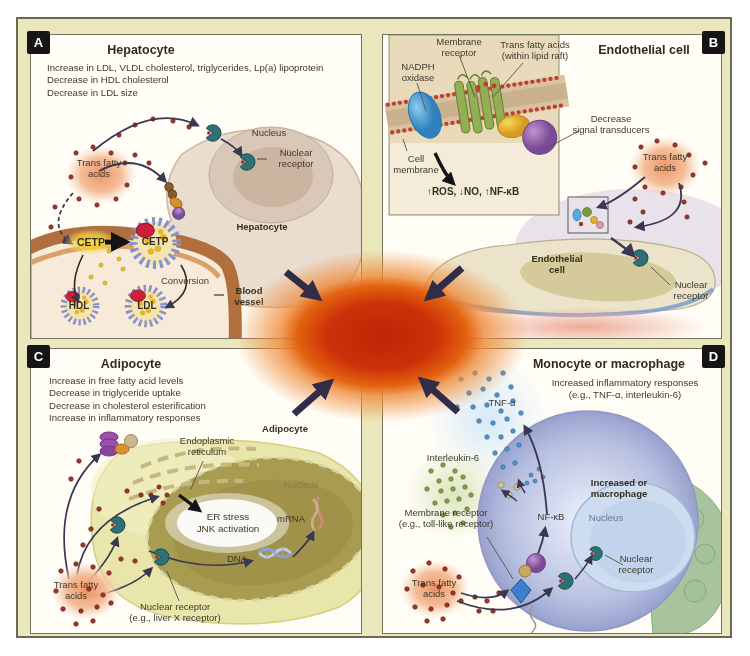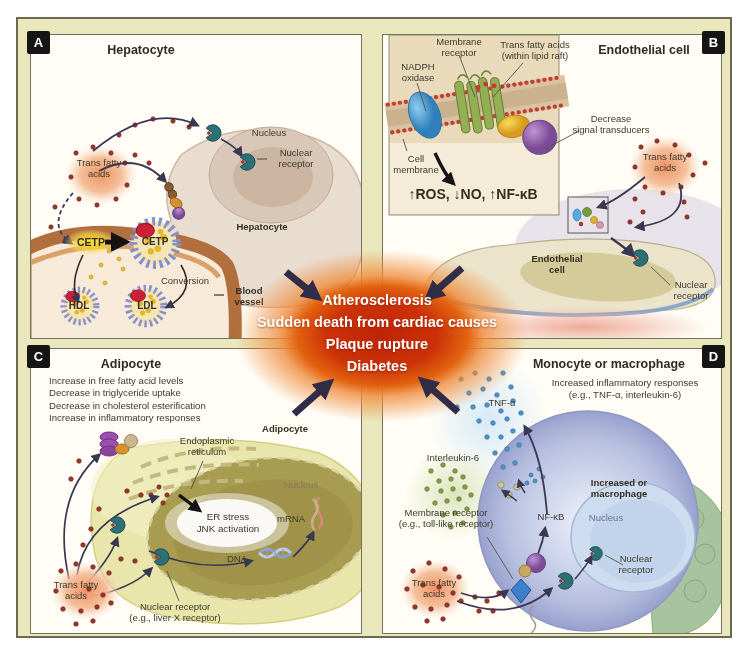--- a/index.html
+++ b/index.html
@@ -159,20 +159,23 @@
       <use href="#lipo" transform="translate(28,250) scale(1.05)"></use>
       <use href="#lipo" transform="translate(92,248) scale(1.15)"></use>
       <g stroke="#2e2b26" stroke-width="1.6" fill="none">
         <path d="M150,230 Q166,256 136,272" marker-end="url(#ah)"></path>
         <path d="M52,220 Q38,248 47,266" marker-end="url(#ah)"></path>
       </g>
       <line x1="183" y1="260" x2="193" y2="260" stroke="#333" stroke-width="1.2"></line>
     </svg>
     <div class="badge" style="left:-4px;top:-4px">A</div>
     <div class="ptitle" style="left:40px;top:8px;width:140px">Hepatocyte</div>
+    <div class="pdesc" style="left:16px;top:27px">Increase in LDL, VLDL cholesterol, triglycerides, Lp(a) lipoprotein
+Decrease in HDL cholesterol
+Decrease in LDL size</div>
     <div class="lbl" style="left:36px;top:122px;width:64px">Trans fatty
 acids</div>
     <div class="lbl" style="left:212px;top:92px;width:52px">Nucleus</div>
     <div class="lbl" style="left:238px;top:112px;width:54px">Nuclear
 receptor</div>
     <div class="lbl b" style="left:200px;top:186px;width:62px">Hepatocyte</div>
     <div class="lbl b" style="left:38px;top:201px;width:44px;font-size:10.5px">CETP</div>
     <div class="lbl b" style="left:100px;top:201px;width:48px;font-size:10px">CETP</div>
     <div class="lbl" style="left:124px;top:240px;width:60px">Conversion</div>
     <div class="lbl b" style="left:32px;top:265px;width:32px;font-size:10px">HDL</div>
@@ -254,21 +257,21 @@
     <div class="lbl" style="left:40px;top:1px;width:72px">Membrane
 receptor</div>
     <div class="lbl" style="left:104px;top:4px;width:96px">Trans fatty acids
 (within lipid raft)</div>
     <div class="lbl" style="left:10px;top:26px;width:50px">NADPH
 oxidase</div>
     <div class="lbl" style="left:178px;top:78px;width:100px">Decrease
 signal transducers</div>
     <div class="lbl" style="left:8px;top:118px;width:50px">Cell
 membrane</div>
-    <div class="lbl b" style="left:24px;top:151px;width:132px;font-size:14px">↑ROS, ↓NO, ↑NF-κB</div>
+    <div class="lbl b" style="left:24px;top:151px;width:132px;font-size:10px">↑ROS, ↓NO, ↑NF-κB</div>
     <div class="lbl" style="left:252px;top:116px;width:60px">Trans fatty
 acids</div>
     <div class="lbl b" style="left:142px;top:218px;width:64px">Endothelial
 cell</div>
     <div class="lbl" style="left:282px;top:244px;width:52px">Nuclear
 receptor</div>
   </div>
 
   <div class="panel" style="left:30px;top:348px;width:330px;height:284px">
     <svg class="art" width="330" height="284" viewBox="0 0 330 284">
@@ -499,19 +502,13 @@
 
   <div class="burst"></div>
   <svg class="overlay" width="750" height="656">
     <g stroke="#312d49" stroke-width="7" fill="none">
       <path d="M286,272 L316,296" marker-end="url(#ahBig)"></path>
       <path d="M462,268 L430,296" marker-end="url(#ahBig)"></path>
       <path d="M294,414 L328,384" marker-end="url(#ahBig)"></path>
       <path d="M458,412 L424,382" marker-end="url(#ahBig)"></path>
     </g>
   </svg>
-  <div class="centerText">
-    <div>Atherosclerosis</div>
-    <div>Sudden death from cardiac causes</div>
-    <div>Plaque rupture</div>
-    <div>Diabetes</div>
-  </div>
 </div>
 
 </body></html>

